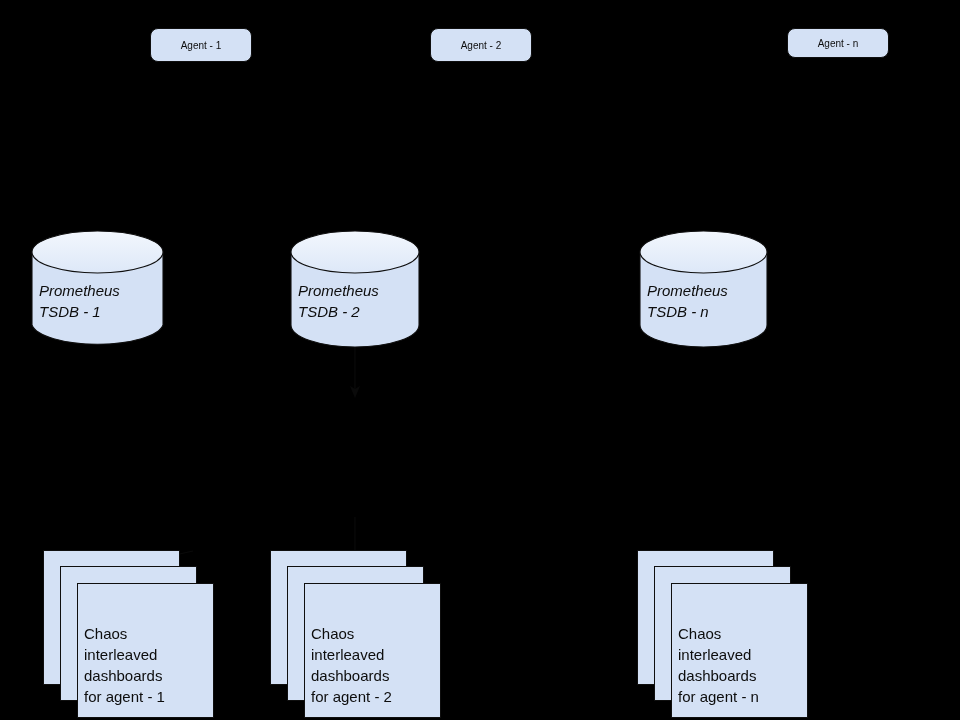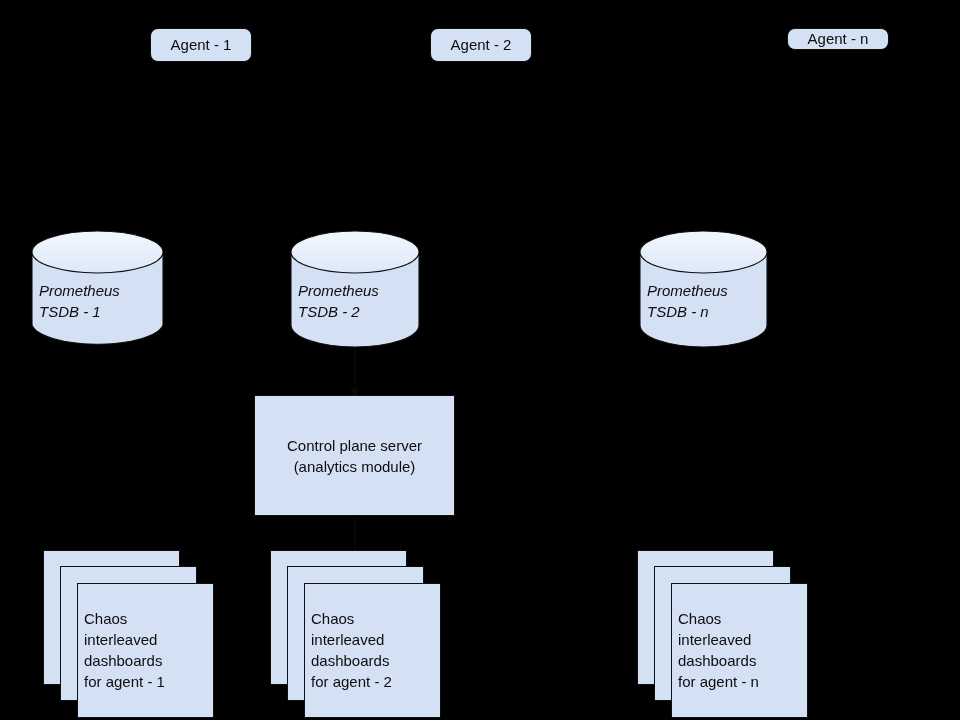--- a/index.html
+++ b/index.html
@@ -21,21 +21,21 @@
     background: #d4e1f5;
     border: 1px solid #0f0f0f;
     color: #0d0d0d;
   }
   
   .agent-pill {
     border-radius: 8px;
     display: flex;
     align-items: center;
     justify-content: center;
-    font-size: 15px;
+    font-size: 10px;
     line-height: 1.1;
     white-space: nowrap;
   }
   
   .cylinder {
     position: absolute;
     box-sizing: border-box;
     font-style: italic;
   }
   .cyl-svg {
@@ -75,21 +75,21 @@
     box-sizing: border-box;
     background: #d4e1f5;
     border: 1px solid #0f0f0f;
   }
   .card-back  { left: 0px;  top: 0px;  }
   .card-mid   { left: 17px; top: 16px; }
   .card-front { left: 34px; top: 33px; }
   .card-text {
     position: absolute;
     left: 41px;
-    top: 58px;
+    top: 73px;
     font-size: 15px;
     line-height: 21px;
     color: #0d0d0d;
     white-space: pre-line;
   }
   
   .edges {
     position: absolute;
     left: 0;
     top: 0;
@@ -131,21 +131,21 @@
       <path class="edge-head" d="M 722 568 L 709 563 L 712 567 L 710 572 Z"></path>
     </g>
   </svg>
 
   <div class="node agent-pill" style="left:150px; top:28px; width:102px; height:34px;">
     <span>Agent - 1</span>
   </div>
   <div class="node agent-pill" style="left:402px; top:28px; width:102px; height:34px;margin-left:28px;">
     <span>Agent - 2</span>
   </div>
-  <div class="node agent-pill" style="left:787px; top:28px; width:102px; height:22px;">
+  <div class="node agent-pill" style="left:787px; top:28px; width:102px; height:30px;">
     <span>Agent - n</span>
   </div>
 
   <div class="cylinder" style="left:31px; top:230px; width:133px; height:117px;">
     <svg class="cyl-svg" viewBox="0 0 133 117" preserveAspectRatio="none">
       <defs>
         <linearGradient id="cg1" x1="0" y1="0" x2="0" y2="1">
           <stop offset="0%" stop-color="#f2f7fd"></stop>
           <stop offset="100%" stop-color="#dde8f8"></stop>
         </linearGradient>
@@ -180,24 +180,20 @@
           <stop offset="100%" stop-color="#dde8f8"></stop>
         </linearGradient>
       </defs>
       <path d="M 1 22 L 1 95 A 63.5 22 0 0 0 128 95 L 128 22 Z" fill="#d4e1f5" stroke="#0f0f0f" stroke-width="1.1"></path>
       <ellipse cx="64.5" cy="22" rx="63.5" ry="21" fill="url(#cgn)" stroke="#0f0f0f" stroke-width="1.1"></ellipse>
     </svg>
     <div class="cyl-label">Prometheus
 TSDB - n</div>
   </div>
 
-  <div class="node rect-box" style="left:254px; top:395px; width:201px; height:121px;">
-    <span>Control plane server
-(analytics module)</span>
-  </div>
 
   <div class="stack" style="left:43px; top:550px; width:175px; height:170px;">
     <div class="card card-back" style="width:137px; height:135px;"></div>
     <div class="card card-mid" style="width:137px; height:135px;"></div>
     <div class="card card-front" style="width:137px; height:135px;"></div>
     <div class="card-text">Chaos
 interleaved
 dashboards
 for agent - 1</div>
   </div>

